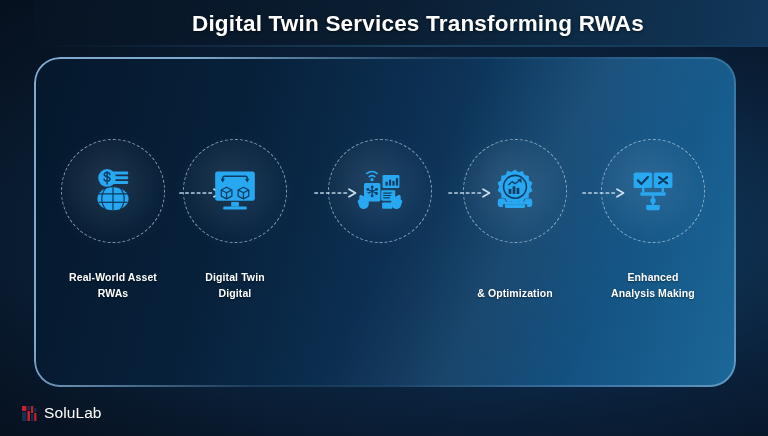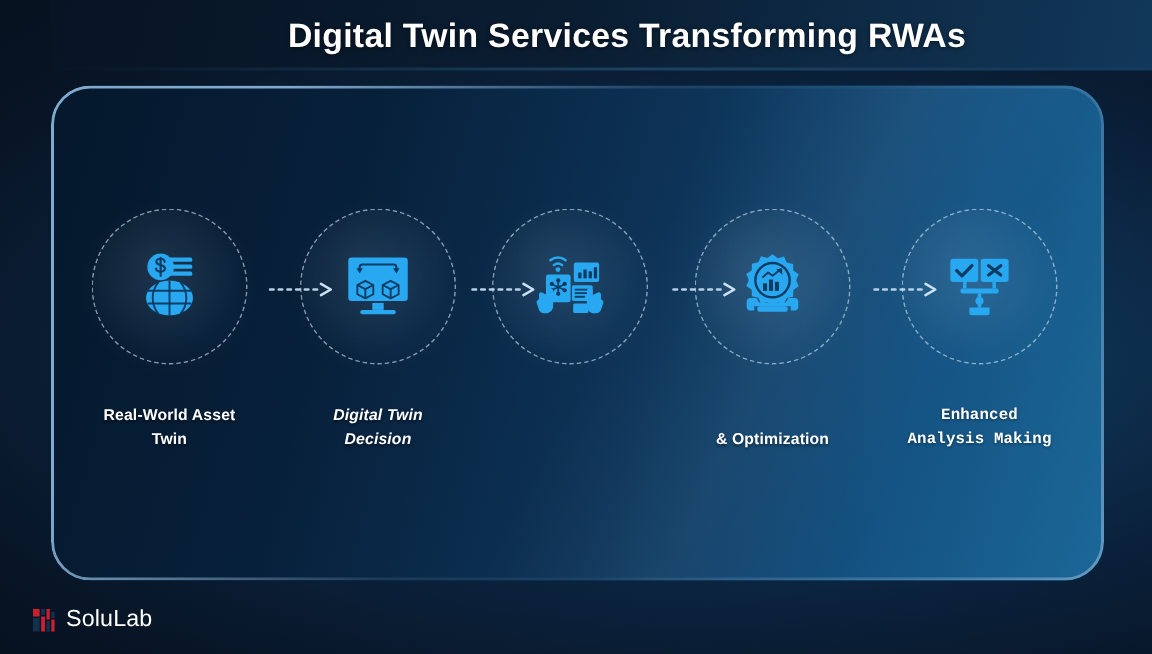--- a/index.html
+++ b/index.html
@@ -172,32 +172,32 @@
             <path d="M14.8 45.4h34.4"></path>
             <path d="M32 27.6v27.2"></path>
             <path d="M23.3 28.6c-3.1 3.8-4.6 8.2-4.6 12.5s1.5 8.8 4.6 12.6"></path>
             <path d="M40.7 28.6c3.1 3.8 4.6 8.2 4.6 12.5s-1.5 8.8-4.6 12.6"></path>
           </g>
         </g>
       </svg>
     </div>
     <div class="step-label">
       <span>Real-World Asset</span><br>
-      <span>Twin</span>
+      <span>RWAs</span>
     </div>
   </div>
 
   <div class="connector" style="left:145px;">
     <svg viewBox="0 0 46 12">
       <path d="M1 6h34" stroke="#b8d1e6" stroke-width="1.7" stroke-linecap="round" stroke-dasharray="2.4 3.4" fill="none"></path>
       <path d="M35 2.2L41.5 6L35 9.8" stroke="#cfe2f2" stroke-width="1.7" fill="none" stroke-linecap="round" stroke-linejoin="round"></path>
     </svg>
   </div>
 
-  <div class="step" style="left:156px;font-style:italic;">
+  <div class="step" style="left:139px;">
     <div class="ring">
       <svg viewBox="0 0 64 64">
         <g fill="#29a8f2">
 
           <rect x="8.5" y="9" width="47" height="34.5" rx="2.6"></rect>
           <rect x="27.5" y="45" width="9" height="5.5"></rect>
           <rect x="18" y="50.5" width="28" height="3.4" rx="1.6"></rect>
 
           <g stroke="#0d3c63" stroke-width="1.7" fill="none" stroke-linecap="round">
             <path d="M17.5 19v-2.2a2.2 2.2 0 012.2-2.2h24.6a2.2 2.2 0 012.2 2.2V19"></path>
@@ -214,21 +214,21 @@
           <g stroke="#0d3c63" stroke-width="1.5" fill="none" stroke-linejoin="round">
             <path d="M42 27.5l-6.3 3.3v7.3L42 41.4l6.3-3.3v-7.3z"></path>
             <path d="M35.7 30.8L42 34.1l6.3-3.3"></path>
             <path d="M42 34.1v7.3"></path>
           </g>
         </g>
       </svg>
     </div>
     <div class="step-label">
       <span>Digital Twin</span><br>
-      <span>Decision</span>
+      <span>Digital</span>
     </div>
   </div>
 
   <div class="connector" style="left:280px;">
     <svg viewBox="0 0 46 12">
       <path d="M1 6h34" stroke="#b8d1e6" stroke-width="1.7" stroke-linecap="round" stroke-dasharray="2.4 3.4" fill="none"></path>
       <path d="M35 2.2L41.5 6L35 9.8" stroke="#cfe2f2" stroke-width="1.7" fill="none" stroke-linecap="round" stroke-linejoin="round"></path>
     </svg>
   </div>
 
@@ -320,21 +320,21 @@
     </div>
   </div>
 
   <div class="connector" style="left:548px;">
     <svg viewBox="0 0 46 12">
       <path d="M1 6h34" stroke="#b8d1e6" stroke-width="1.7" stroke-linecap="round" stroke-dasharray="2.4 3.4" fill="none"></path>
       <path d="M35 2.2L41.5 6L35 9.8" stroke="#cfe2f2" stroke-width="1.7" fill="none" stroke-linecap="round" stroke-linejoin="round"></path>
     </svg>
   </div>
 
-  <div class="step" style="left:557px;font-family:Liberation Mono, monospace;">
+  <div class="step" style="left:557px;">
     <div class="ring">
       <svg viewBox="0 0 64 64">
         <g fill="#29a8f2">
 
           <rect x="9" y="10" width="22" height="18.5" rx="2.2"></rect>
           <path d="M14 19.4l4.2 4.2L26 15.5" stroke="#0d3c63" stroke-width="2.6" fill="none" stroke-linecap="round" stroke-linejoin="round"></path>
 
           <rect x="33" y="10" width="22" height="18.5" rx="2.2"></rect>
           <path d="M39.2 15.6l9.6 7.3M48.8 15.6l-9.6 7.3" stroke="#0d3c63" stroke-width="2.6" fill="none" stroke-linecap="round"></path>
 

